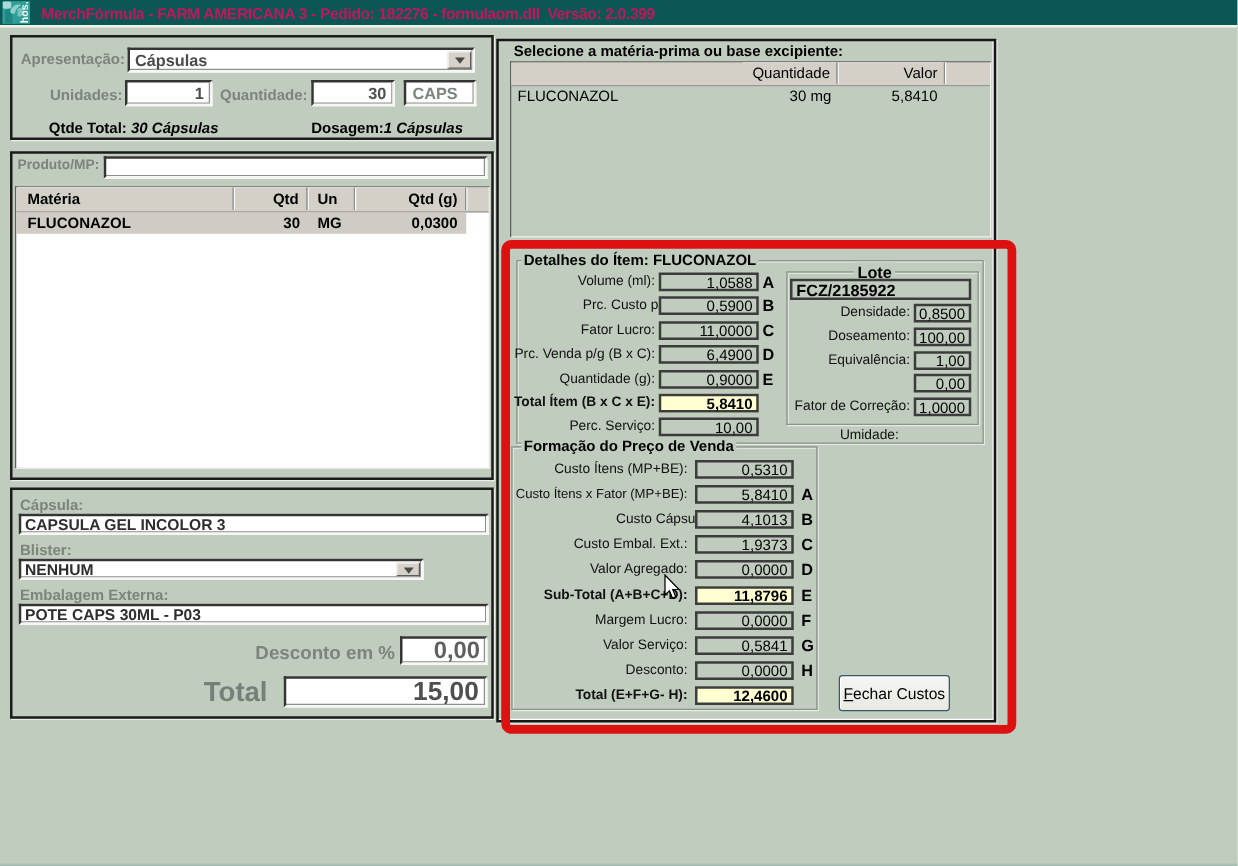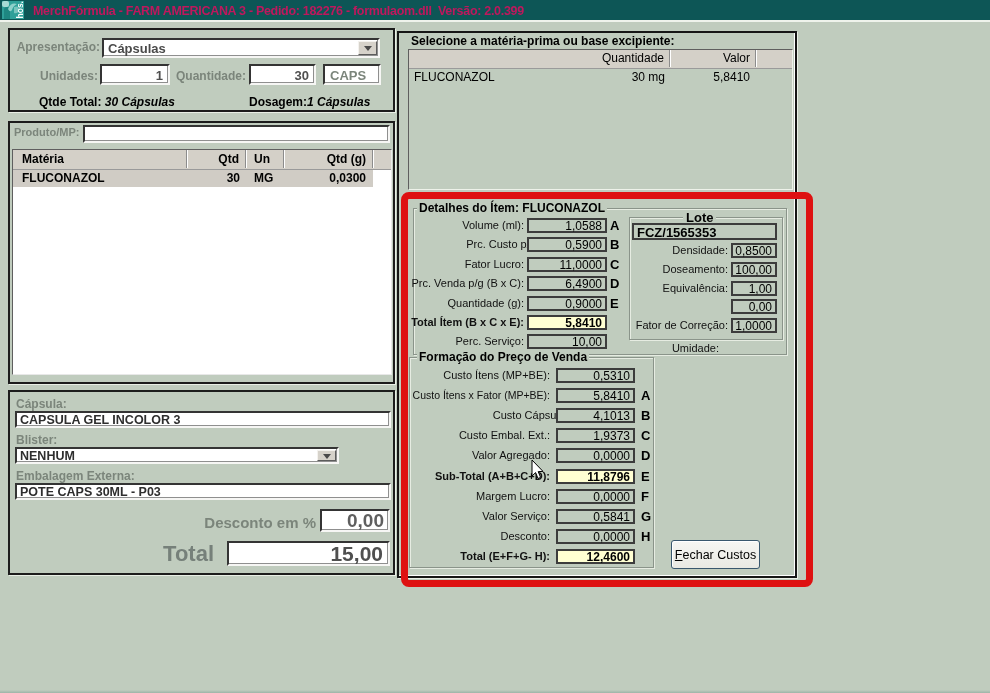--- a/index.html
+++ b/index.html
@@ -172,21 +172,21 @@
       </div>
       <div class="rlab" style="left:360px;width:164px;top:335px;">Perc. Serviço:</div>
       <div class="dinp" style="left:527px;top:334px;width:80px;height:15px;">
         <span>10,00</span>
       </div>
     </div>
 
   <div class="etch" style="left:629px;top:217px;width:152px;height:121px;"></div>
   <div class="blk" style="left:683px;top:210px;background:#C0CCBE;padding:0 3px;font-size:13px;">Lote</div>
   <div class="dinp" style="left:632px;top:223px;width:145px;height:17px;">
-    <span style="left:3px;right:auto;font-weight:bold;font-size:13px;">FCZ/1565353</span>
+    <span style="left:3px;right:auto;font-weight:bold;font-size:13px;">FCZ/2185922</span>
   </div>
   <div id="loterows">
       <div class="rlab" style="left:560px;width:168px;top:244px;">Densidade:</div>
       <div class="dinp" style="left:731px;top:243px;width:46px;height:15px;">
         <span>0,8500</span>
       </div>
       <div class="rlab" style="left:560px;width:168px;top:263px;">Doseamento:</div>
       <div class="dinp" style="left:731px;top:262px;width:46px;height:15px;">
         <span>100,00</span>
       </div>

